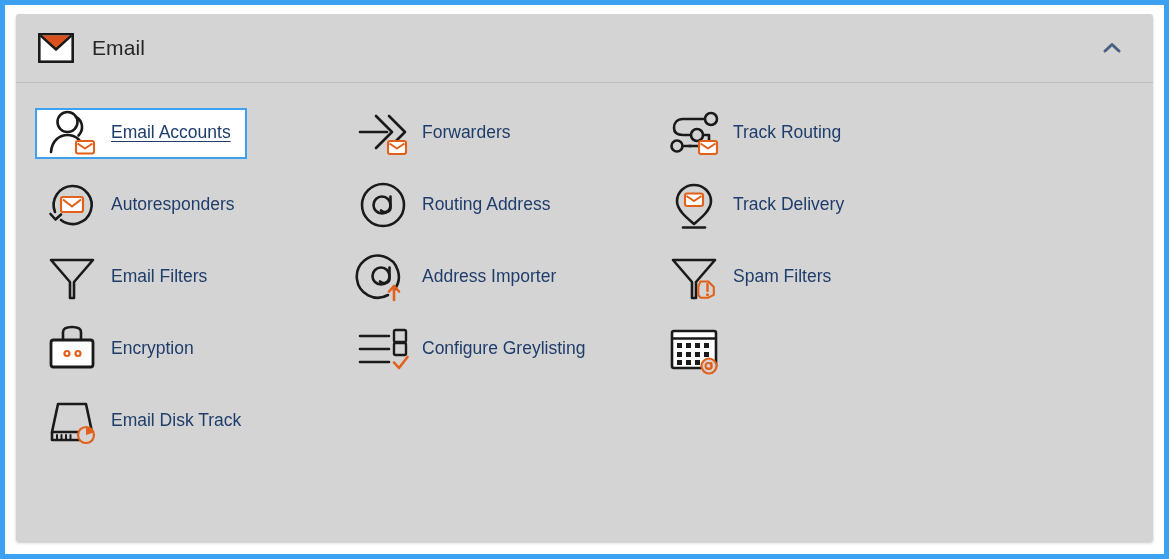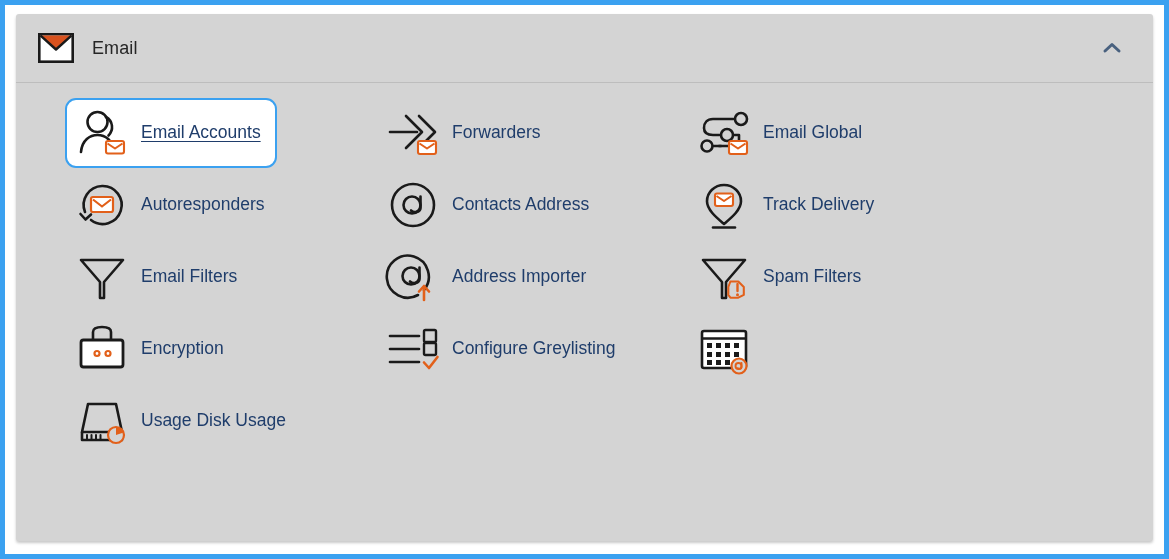--- a/index.html
+++ b/index.html
@@ -49,21 +49,21 @@
     padding-left: 22px;
     cursor: pointer;
   }
   #header-icon {
     width: 36px;
     height: 30px;
     flex: 0 0 auto;
     margin-right: 18px;
   }
   #header-title {
-    font-size: 18px;
+    font-size: 21px;
     color: #262626;
     letter-spacing: 0.1px;
   }
   #collapse-btn {
     position: absolute;
     right: 26px;
     top: 50%;
     transform: translateY(-50%);
     width: 30px;
     height: 30px;
@@ -87,28 +87,27 @@
   .cell {
     height: 72px;
     display: flex;
     align-items: center;
     box-sizing: border-box;
   }
   .feature {
     display: flex;
     align-items: center;
     box-sizing: border-box;
-    height: 70px;
+    height: 51px;
     padding: 0 8px 0 10px;
     border: 2px solid transparent;
-    border-radius: 11px;
+    border-radius: 0;
     text-decoration: none;
     cursor: pointer;
     max-width: 100%;
-    margin-left: 30px;
   }
   .feature.active {
     background: #ffffff;
     border-color: #3ba1f0;
     padding-right: 14px;
   }
   .f-icon {
     width: 50px;
     height: 52px;
     flex: 0 0 auto;
@@ -192,21 +191,21 @@
                 <path d="M38 11 L14 11 C8 11 5 15 5 20 C5 25 8 27 14 27 L26 27" fill="none" stroke="#1a1a1a" stroke-width="2.6" stroke-linecap="round"></path>
                 <path d="M30 27 L40 27 L40 38 L20 38" fill="none" stroke="#1a1a1a" stroke-width="2.6" stroke-linecap="round" stroke-linejoin="round"></path>
                 <line x1="13" y1="38" x2="22" y2="38" stroke="#1a1a1a" stroke-width="2.6" stroke-linecap="round"></line>
                 <circle cx="42" cy="11" r="6" fill="#d4d4d4" stroke="#1a1a1a" stroke-width="2.6"></circle>
                 <circle cx="28" cy="27" r="6" fill="#d4d4d4" stroke="#1a1a1a" stroke-width="2.6"></circle>
                 <circle cx="8" cy="38" r="5.5" fill="#d4d4d4" stroke="#1a1a1a" stroke-width="2.6"></circle>
                 <rect x="30" y="33" width="18" height="13" rx="2" fill="#ffffff" stroke="#e2601a" stroke-width="2.1"></rect>
                 <path d="M31.5 35.5 L39 40.5 L46.5 35.5" fill="none" stroke="#e2601a" stroke-width="2.1" stroke-linejoin="round"></path>
               </svg>
             </span>
-            <span class="f-label">Email Global</span>
+            <span class="f-label">Track Routing</span>
           </a>
         </div>
 
         <div class="cell">
           <a class="feature" href="#">
             <span class="f-icon">
               <svg viewBox="0 0 50 50" width="50" height="50">
                 <path d="M8 32 A19 19 0 1 1 14 40" fill="none" stroke="#1a1a1a" stroke-width="2.6" stroke-linecap="round"></path>
                 <path d="M3.5 34 L8.5 39.5 L14 34.5" fill="none" stroke="#1a1a1a" stroke-width="2.6" stroke-linecap="round" stroke-linejoin="round"></path>
                 <rect x="14" y="17" width="22" height="15" rx="2" fill="#ffffff" stroke="#e2601a" stroke-width="2.2"></rect>
@@ -219,21 +218,21 @@
 
         <div class="cell">
           <a class="feature" href="#">
             <span class="f-icon">
               <svg viewBox="0 0 50 50" width="50" height="50">
                 <circle cx="25" cy="25" r="21" fill="none" stroke="#1a1a1a" stroke-width="2.6"></circle>
                 <circle cx="24" cy="25" r="8.5" fill="none" stroke="#1a1a1a" stroke-width="2.6"></circle>
                 <path d="M32.5 16.5 L32.5 28 C32.5 32 26 33.5 23 30.5" fill="none" stroke="#1a1a1a" stroke-width="2.6" stroke-linecap="round"></path>
               </svg>
             </span>
-            <span class="f-label">Contacts Address</span>
+            <span class="f-label">Routing Address</span>
           </a>
         </div>
 
         <div class="cell">
           <a class="feature" href="#">
             <span class="f-icon">
               <svg viewBox="0 0 50 50" width="50" height="50">
                 <path d="M25 5 C15.5 5 8 12.3 8 21.3 C8 30 18 38 25 44 C32 38 42 30 42 21.3 C42 12.3 34.5 5 25 5 Z" fill="none" stroke="#1a1a1a" stroke-width="2.6" stroke-linejoin="round"></path>
                 <rect x="16" y="13.5" width="18" height="12.5" rx="2" fill="#ffffff" stroke="#e2601a" stroke-width="2.1"></rect>
                 <path d="M17.5 16 L25 21 L32.5 16" fill="none" stroke="#e2601a" stroke-width="2.1" stroke-linejoin="round"></path>
@@ -353,21 +352,21 @@
                 <g stroke="#1a1a1a" stroke-width="2" stroke-linecap="round">
                   <line x1="10" y1="39" x2="10" y2="44"></line>
                   <line x1="14.5" y1="39" x2="14.5" y2="44"></line>
                   <line x1="19" y1="39" x2="19" y2="44"></line>
                   <line x1="23.5" y1="39" x2="23.5" y2="44"></line>
                 </g>
                 <circle cx="39" cy="39" r="8" fill="#d4d4d4" stroke="#e2601a" stroke-width="2.2"></circle>
                 <path d="M39 39 L39 31 A8 8 0 0 1 46.6 36.6 Z" fill="#e2601a"></path>
               </svg>
             </span>
-            <span class="f-label">Usage Disk Usage</span>
+            <span class="f-label">Email Disk Track</span>
           </a>
         </div>
 
       </div>
     </div>
 
   </div>
 </div>
 
 </body></html>

